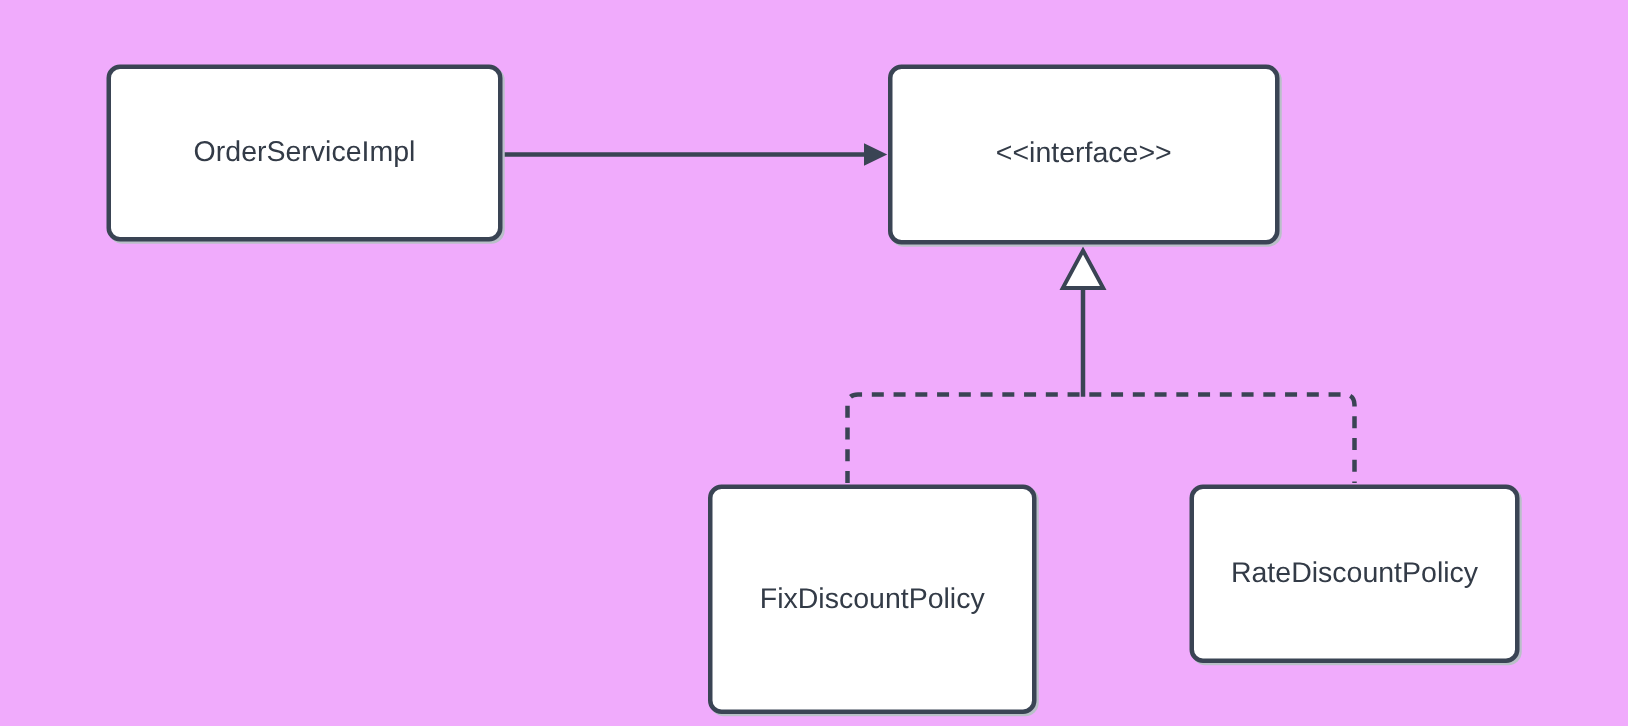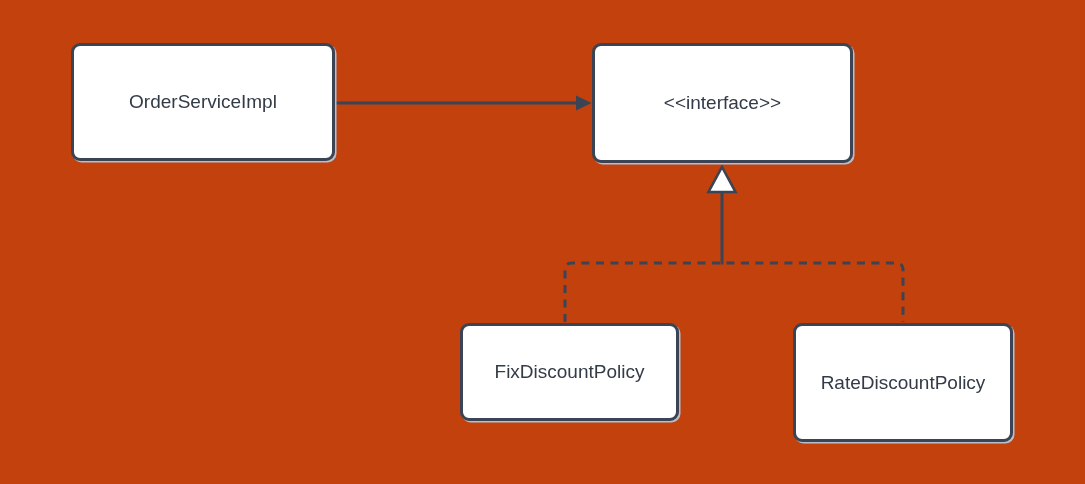--- a/index.html
+++ b/index.html
@@ -4,21 +4,21 @@
 <style>
   html, body {
     margin: 0;
     padding: 0;
     background: #ffffff;
   }
   .canvas {
     position: relative;
     width: 1085px;
     height: 484px;
-    background: #c2410c;
+    background: #f0abfc;
     font-family: "Liberation Sans", sans-serif;
     overflow: hidden;
   }
   .uml-node {
     position: absolute;
     box-sizing: border-box;
     border: 3px solid #3a4454;
     border-radius: 9px;
     background: #ffffff;
     box-shadow: 1.5px 1.5px 0 #b9bfc8;
@@ -26,21 +26,21 @@
     flex-direction: column;
     align-items: center;
     justify-content: center;
     color: #333b47;
     font-size: 19px;
     line-height: 26px;
     text-align: center;
   }
   #node-order-service   { left: 71px;  top: 43px;  width: 264px; height: 118px; }
   #node-discount-policy { left: 592px; top: 43px;  width: 261px; height: 120px; }
-  #node-fix-discount    { left: 460px; top: 323px; width: 219px; height: 98px; }
+  #node-fix-discount    { left: 472px; top: 323px; width: 219px; height: 153px; }
   #node-rate-discount   { left: 793px; top: 323px; width: 220px; height: 119px; }
   .edges-layer {
     position: absolute;
     left: 0; top: 0;
     width: 1085px;
     height: 484px;
     pointer-events: none;
   }
 </style>
 </head>

